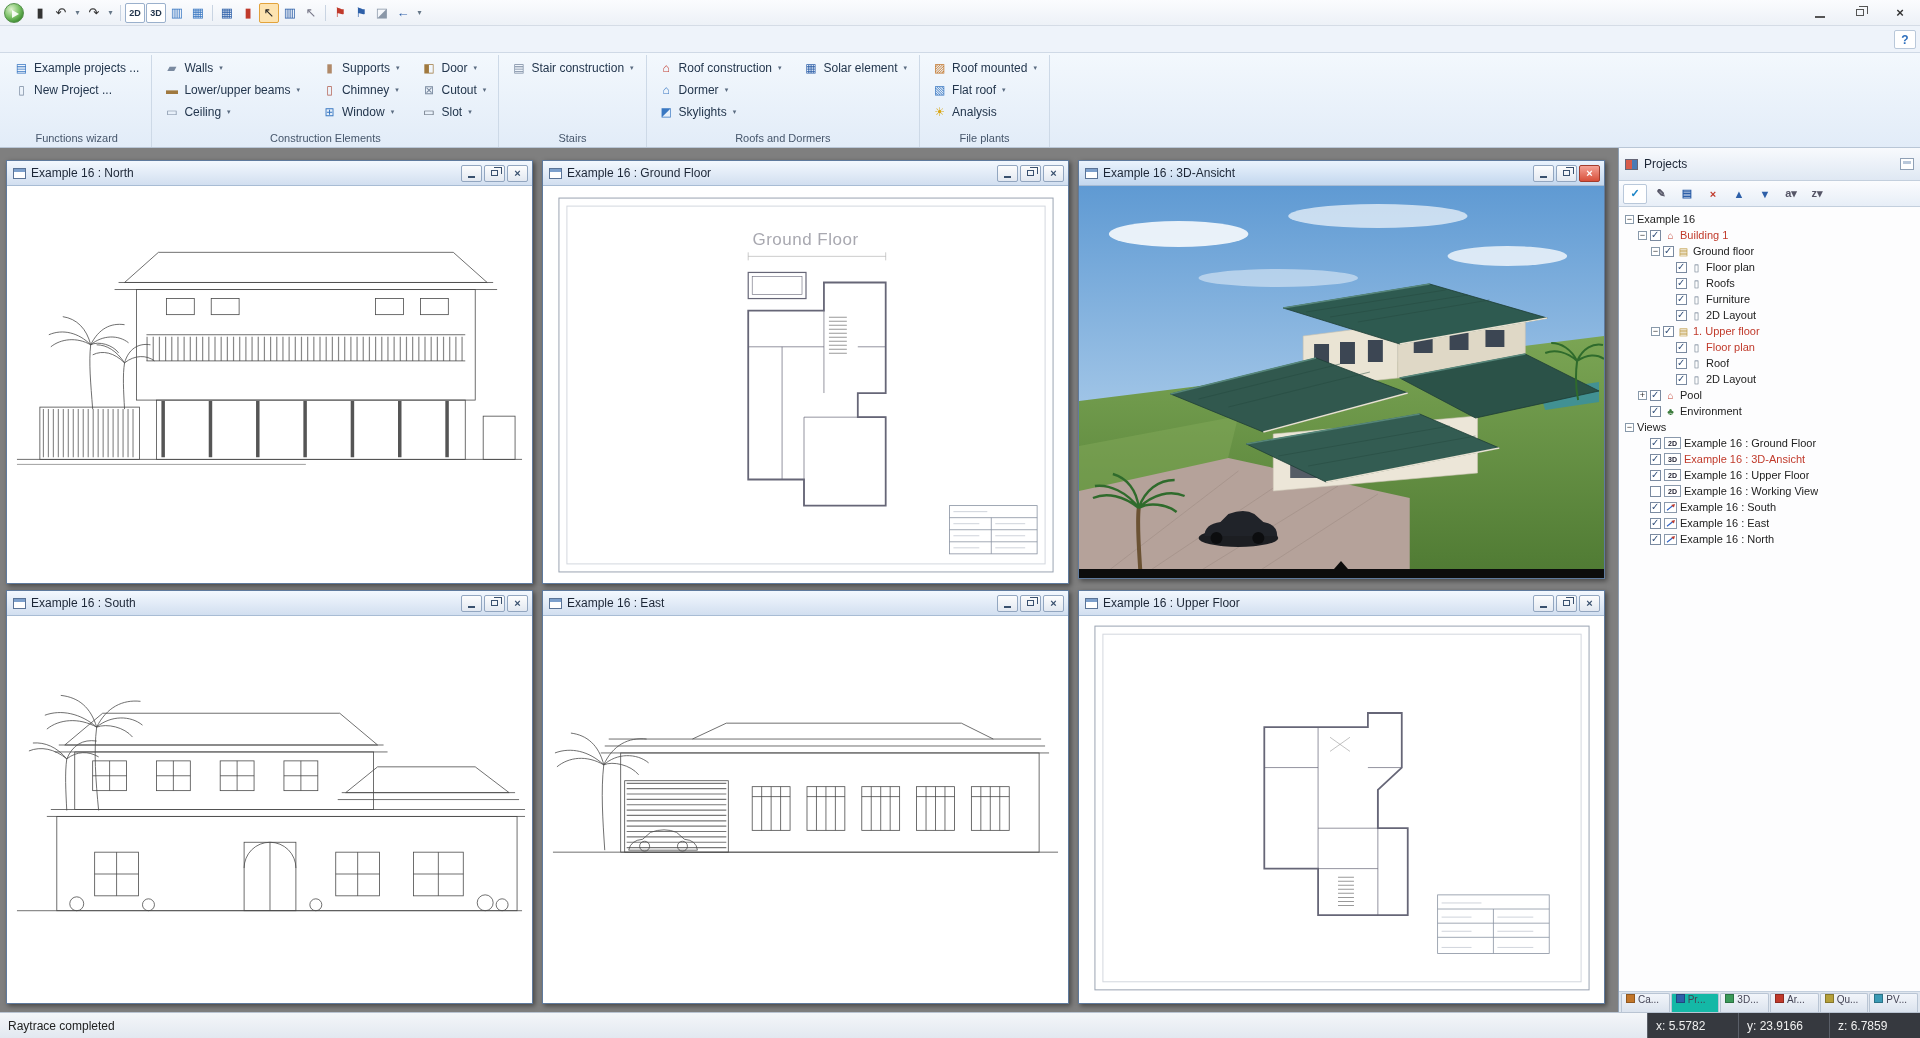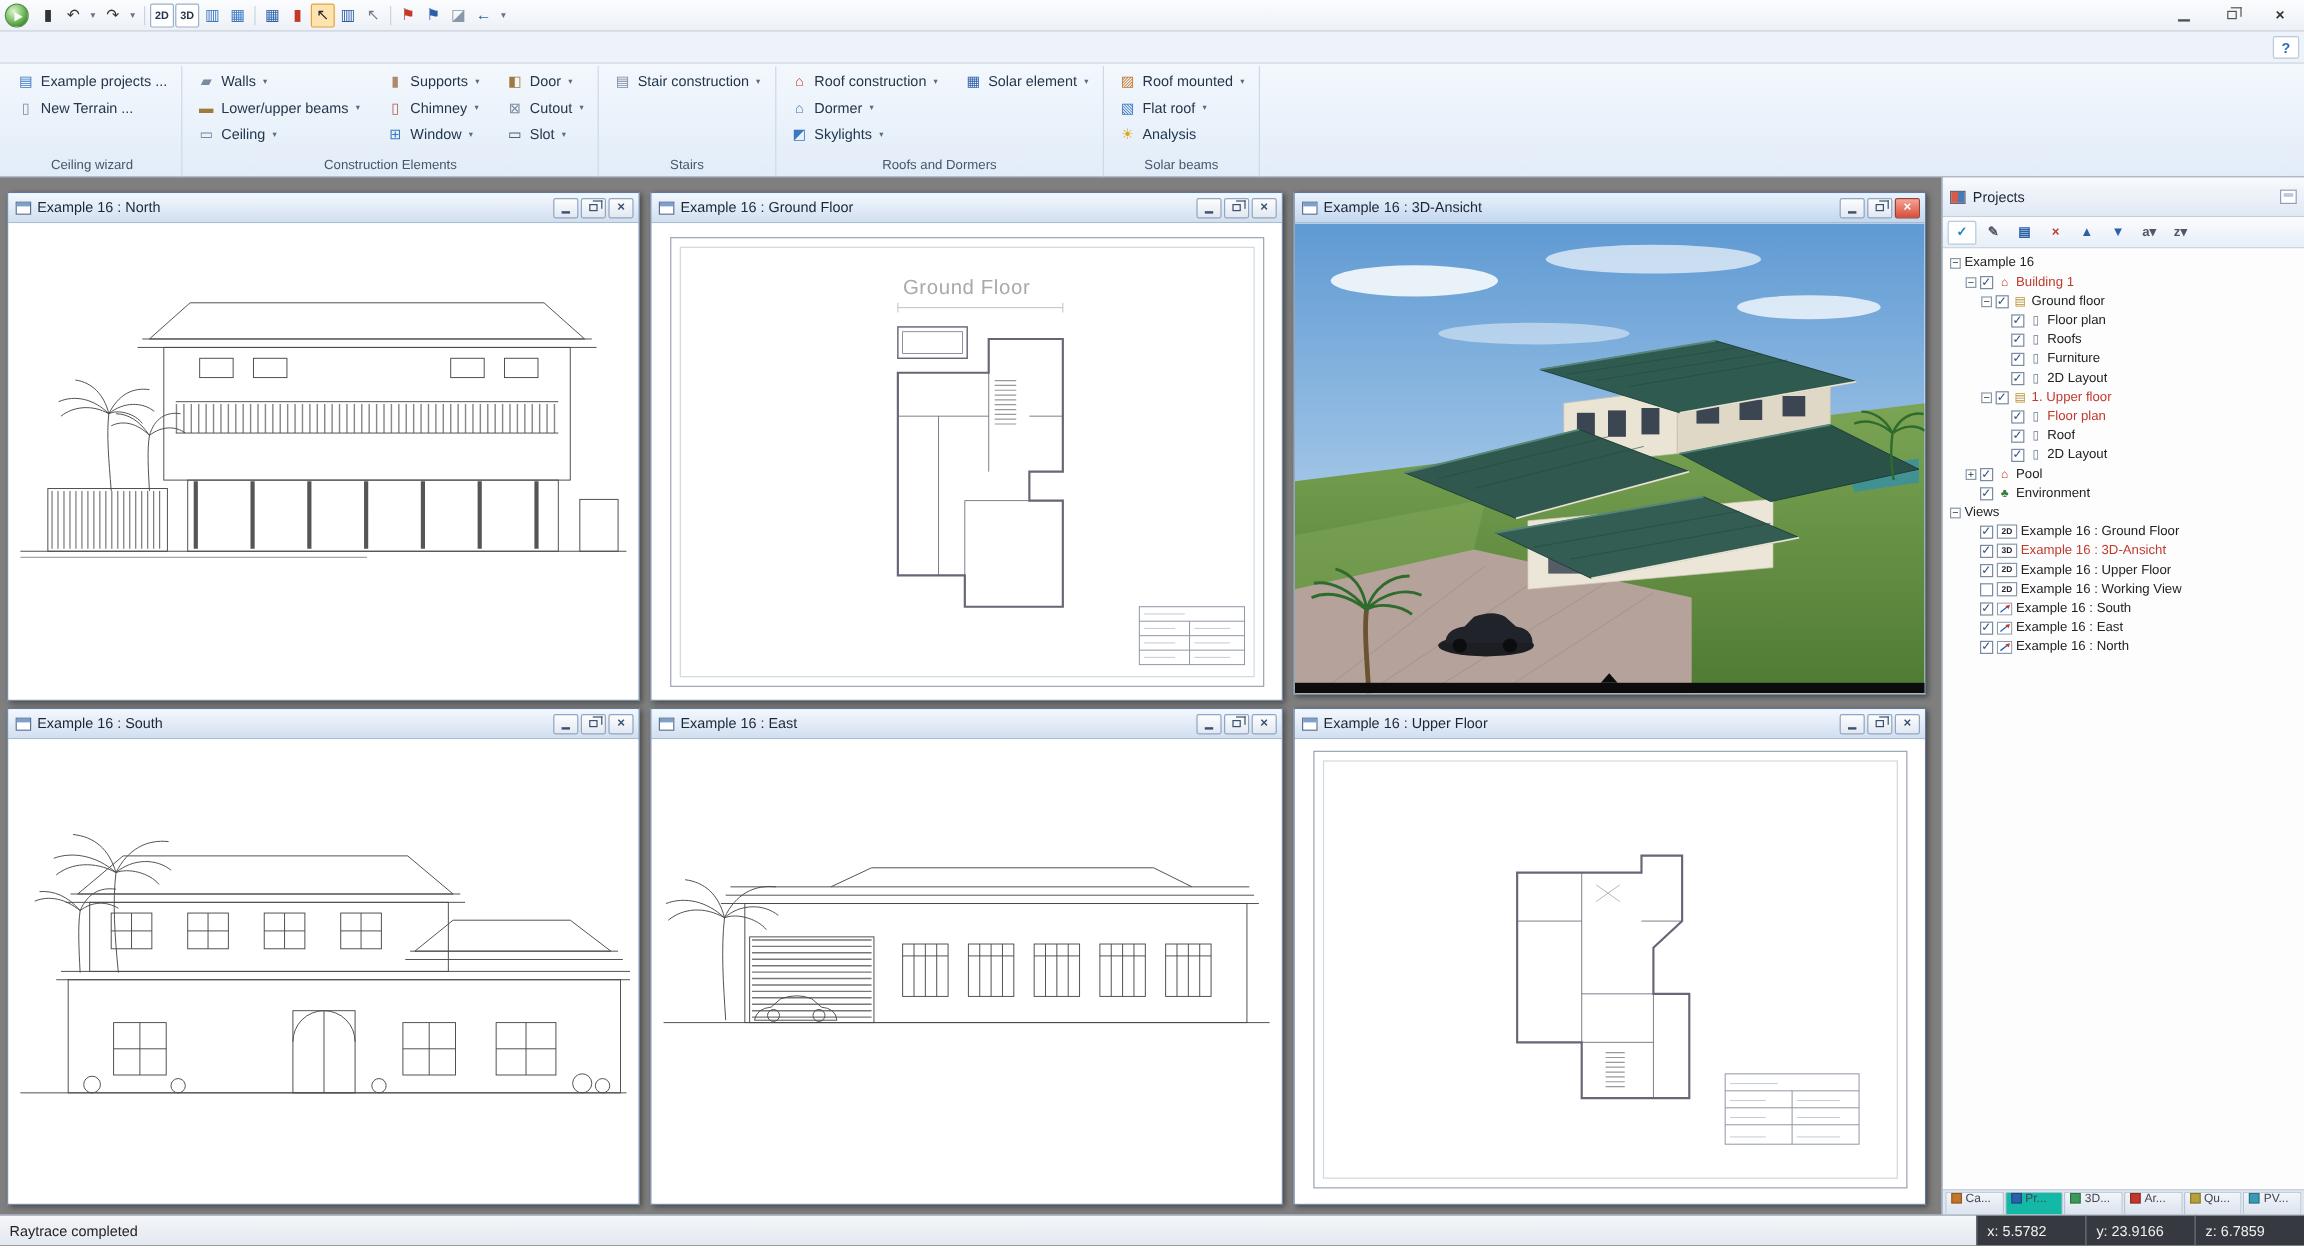--- a/index.html
+++ b/index.html
@@ -177,24 +177,24 @@
 
 <div id="ribbon">
     <div class="rib-group">
       <div class="rib-grid">
         <div class="rib-item">
           <span class="rib-ico" style="color: rgb(58, 120, 194);">▤</span>
           <span class="rib-label">Example projects ...</span>
         </div>
         <div class="rib-item">
           <span class="rib-ico" style="color: rgb(122, 138, 160);">▯</span>
-          <span class="rib-label">New Terrain ...</span>
-        </div>
-      </div>
-      <div class="rib-caption">Ceiling wizard</div>
+          <span class="rib-label">New Project ...</span>
+        </div>
+      </div>
+      <div class="rib-caption">Functions wizard</div>
     </div>
     <div class="rib-group">
       <div class="rib-grid">
         <div class="rib-item">
           <span class="rib-ico" style="color: rgb(122, 138, 160);">▰</span>
           <span class="rib-label">Walls</span>
           <span class="rib-dd">▾</span>
         </div>
         <div class="rib-item">
           <span class="rib-ico" style="color: rgb(160, 121, 63);">▬</span>
@@ -284,21 +284,21 @@
         <div class="rib-item">
           <span class="rib-ico" style="color: rgb(58, 120, 194);">▧</span>
           <span class="rib-label">Flat roof</span>
           <span class="rib-dd">▾</span>
         </div>
         <div class="rib-item">
           <span class="rib-ico" style="color: rgb(217, 166, 20);">☀</span>
           <span class="rib-label">Analysis</span>
         </div>
       </div>
-      <div class="rib-caption">Solar beams</div>
+      <div class="rib-caption">File plants</div>
     </div>
   </div>
 
 <div id="workspace">
 
   <div class="mdi-window" id="w-north">
     <div class="mdi-title">
       <span class="t-ico"></span>
       <span>Example 16 : North</span>
       <span class="mdi-btns">

